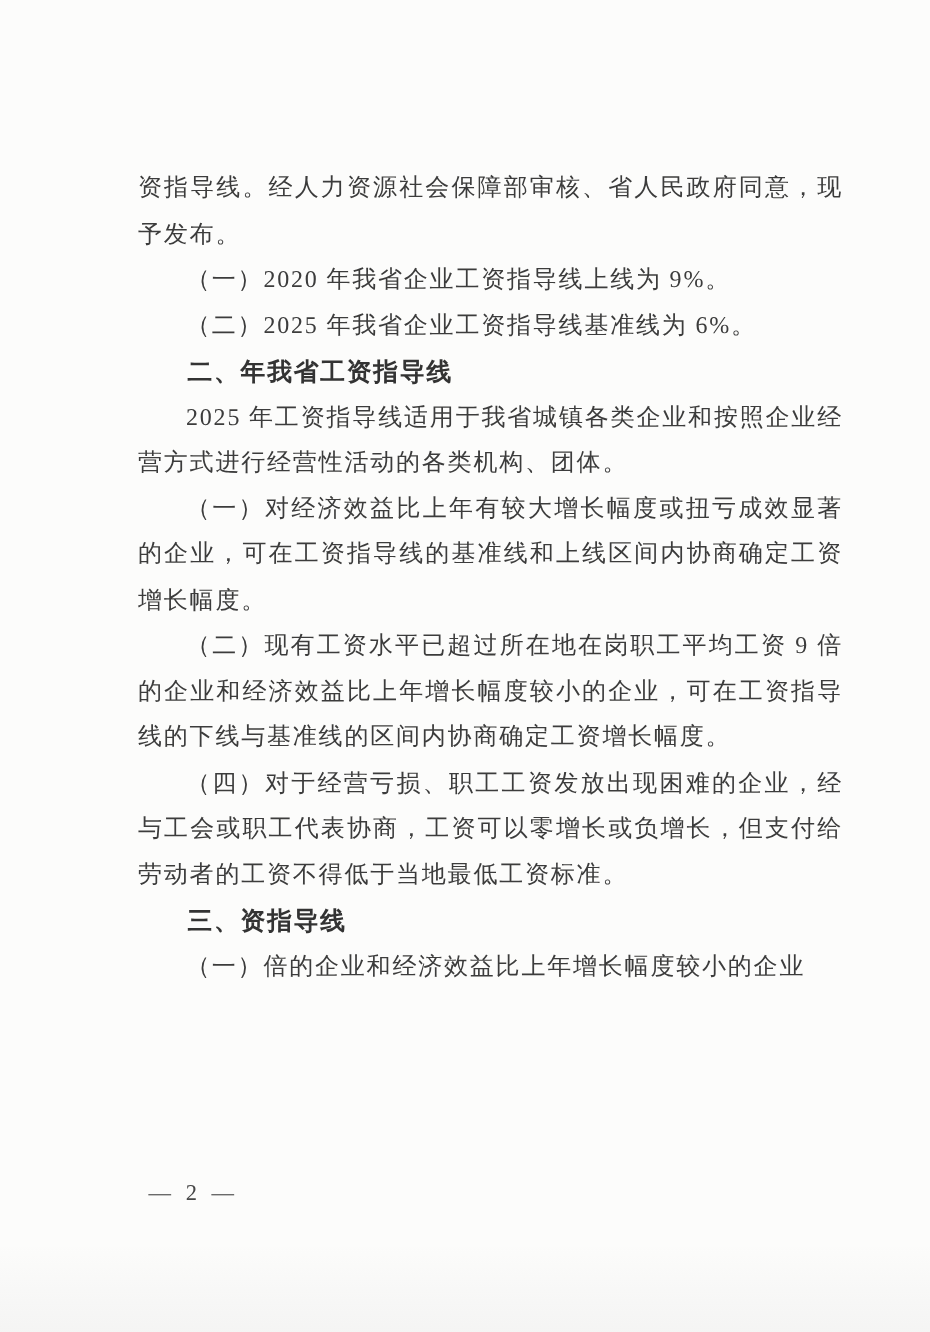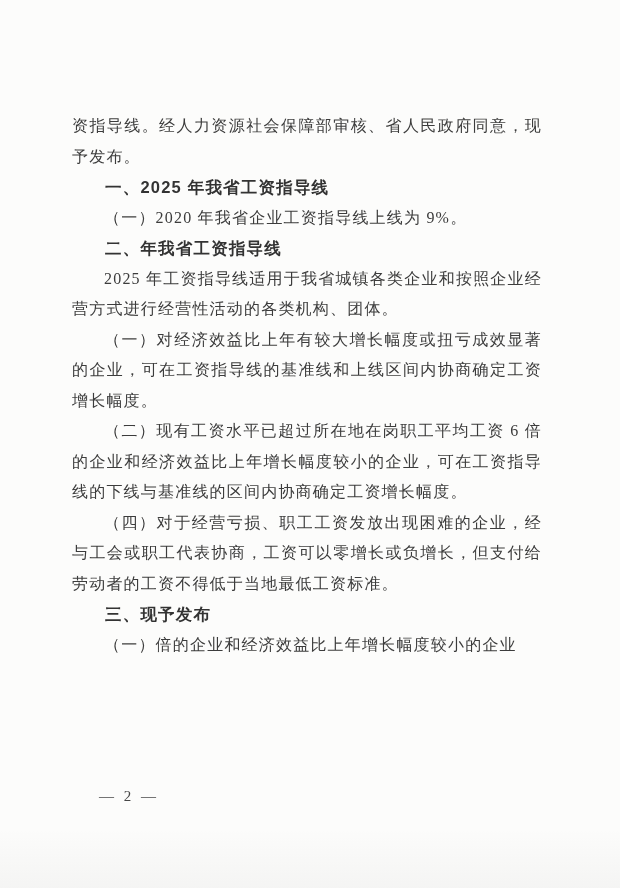--- a/index.html
+++ b/index.html
@@ -17,21 +17,21 @@
   
   .scan-shade {
     position: absolute;
     left: 0; right: 0; bottom: 0;
     height: 60px;
     background: linear-gradient(to bottom, rgba(0,0,0,0) 0%, rgba(60,60,60,0.04) 100%);
     pointer-events: none;
   }
   .page-content {
     position: absolute;
-    left: 72px;
+    left: 92px;
     top: 111px;
     width: 470px;
     color: #3c3c3c;
   }
   .para {
     margin: 0;
     font-family: "Liberation Serif", serif;
     font-size: 16px;
     line-height: 30.5px;
     letter-spacing: 1.2px;
@@ -62,28 +62,28 @@
     color: #464646;
   }
 </style>
 </head>
 <body>
 
 <div class="page">
 
   <div class="page-content">
     <p class="para no-indent">资指导线。经人力资源社会保障部审核、省人民政府同意，现予发布。</p>
-    <p class="heading">一、2025 年我省工资指导线</p>
     <p class="para">（一）2020 年我省企业工资指导线上线为 9%。</p>
+    <p class="para">（二）2025 年我省企业工资指导线基准线为 6%。</p>
     <p class="heading">二、年我省工资指导线</p>
     <p class="para">2025 年工资指导线适用于我省城镇各类企业和按照企业经营方式进行经营性活动的各类机构、团体。</p>
     <p class="para">（一）对经济效益比上年有较大增长幅度或扭亏成效显著的企业，可在工资指导线的基准线和上线区间内协商确定工资增长幅度。</p>
-    <p class="para">（二）现有工资水平已超过所在地在岗职工平均工资 6 倍的企业和经济效益比上年增长幅度较小的企业，可在工资指导线的下线与基准线的区间内协商确定工资增长幅度。</p>
+    <p class="para">（二）现有工资水平已超过所在地在岗职工平均工资 9 倍的企业和经济效益比上年增长幅度较小的企业，可在工资指导线的下线与基准线的区间内协商确定工资增长幅度。</p>
     <p class="para">（四）对于经营亏损、职工工资发放出现困难的企业，经与工会或职工代表协商，工资可以零增长或负增长，但支付给劳动者的工资不得低于当地最低工资标准。</p>
-    <p class="heading">三、现予发布</p>
+    <p class="heading">三、资指导线</p>
     <p class="para">（一）倍的企业和经济效益比上年增长幅度较小的企业</p>
   </div>
 
   <div class="page-footer">— 2 —</div>
 
   <div class="scan-shade"></div>
 
 </div>
 
 </body></html>

